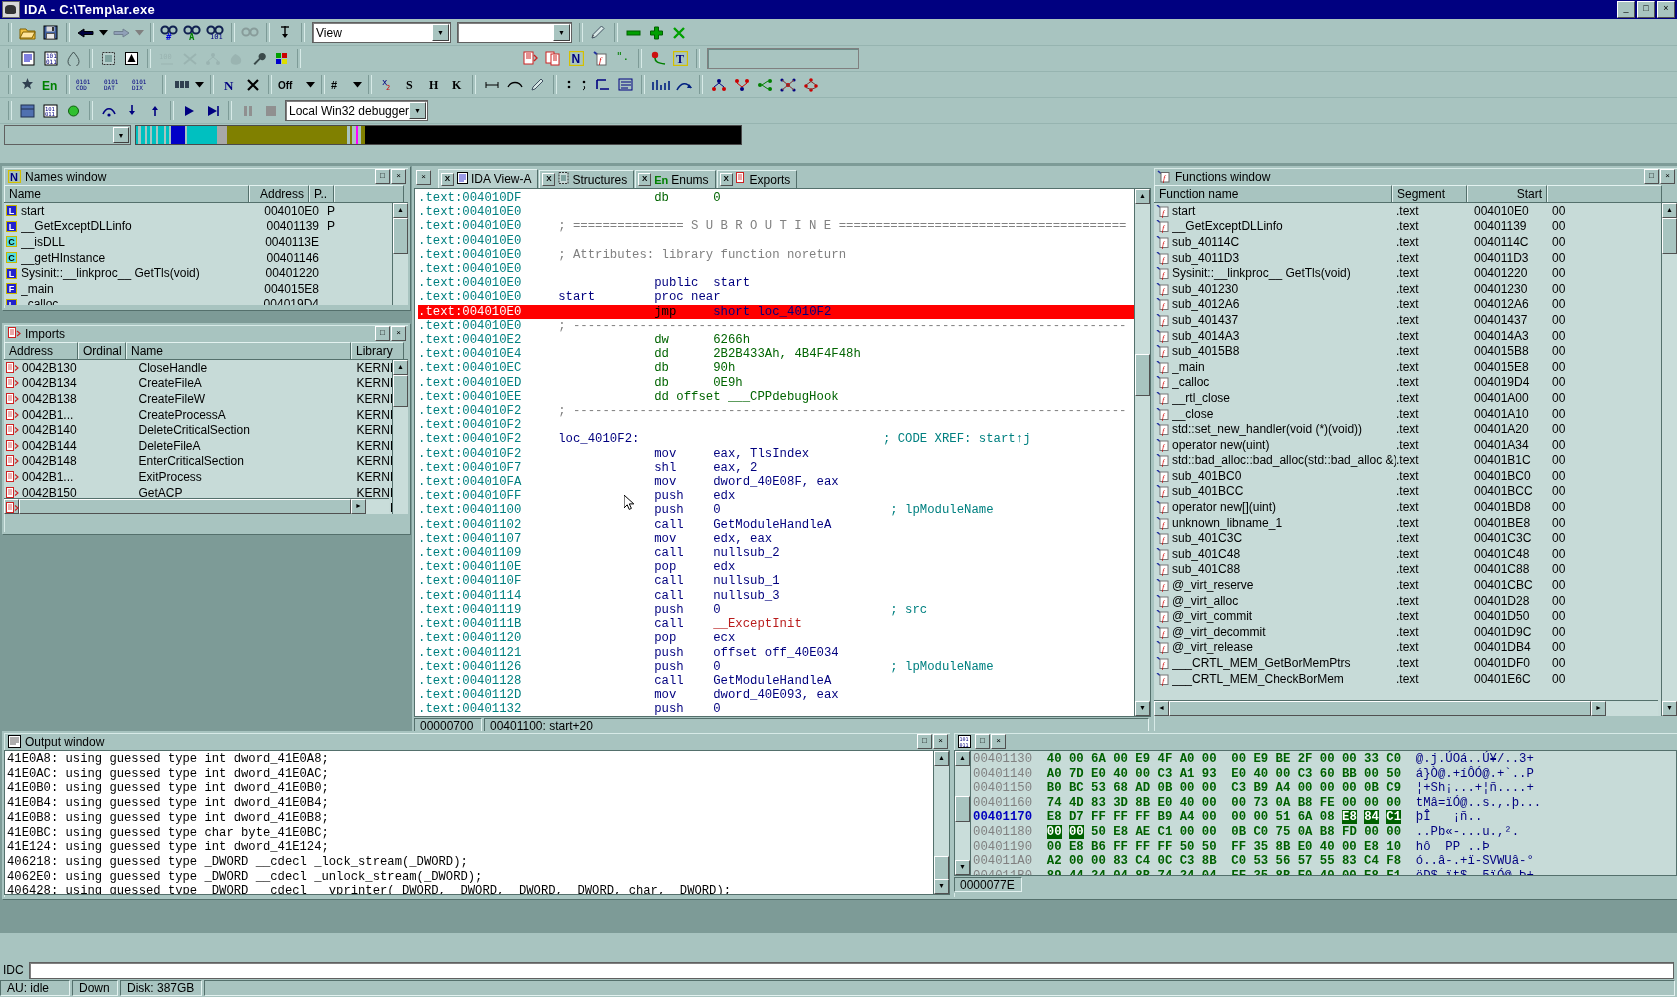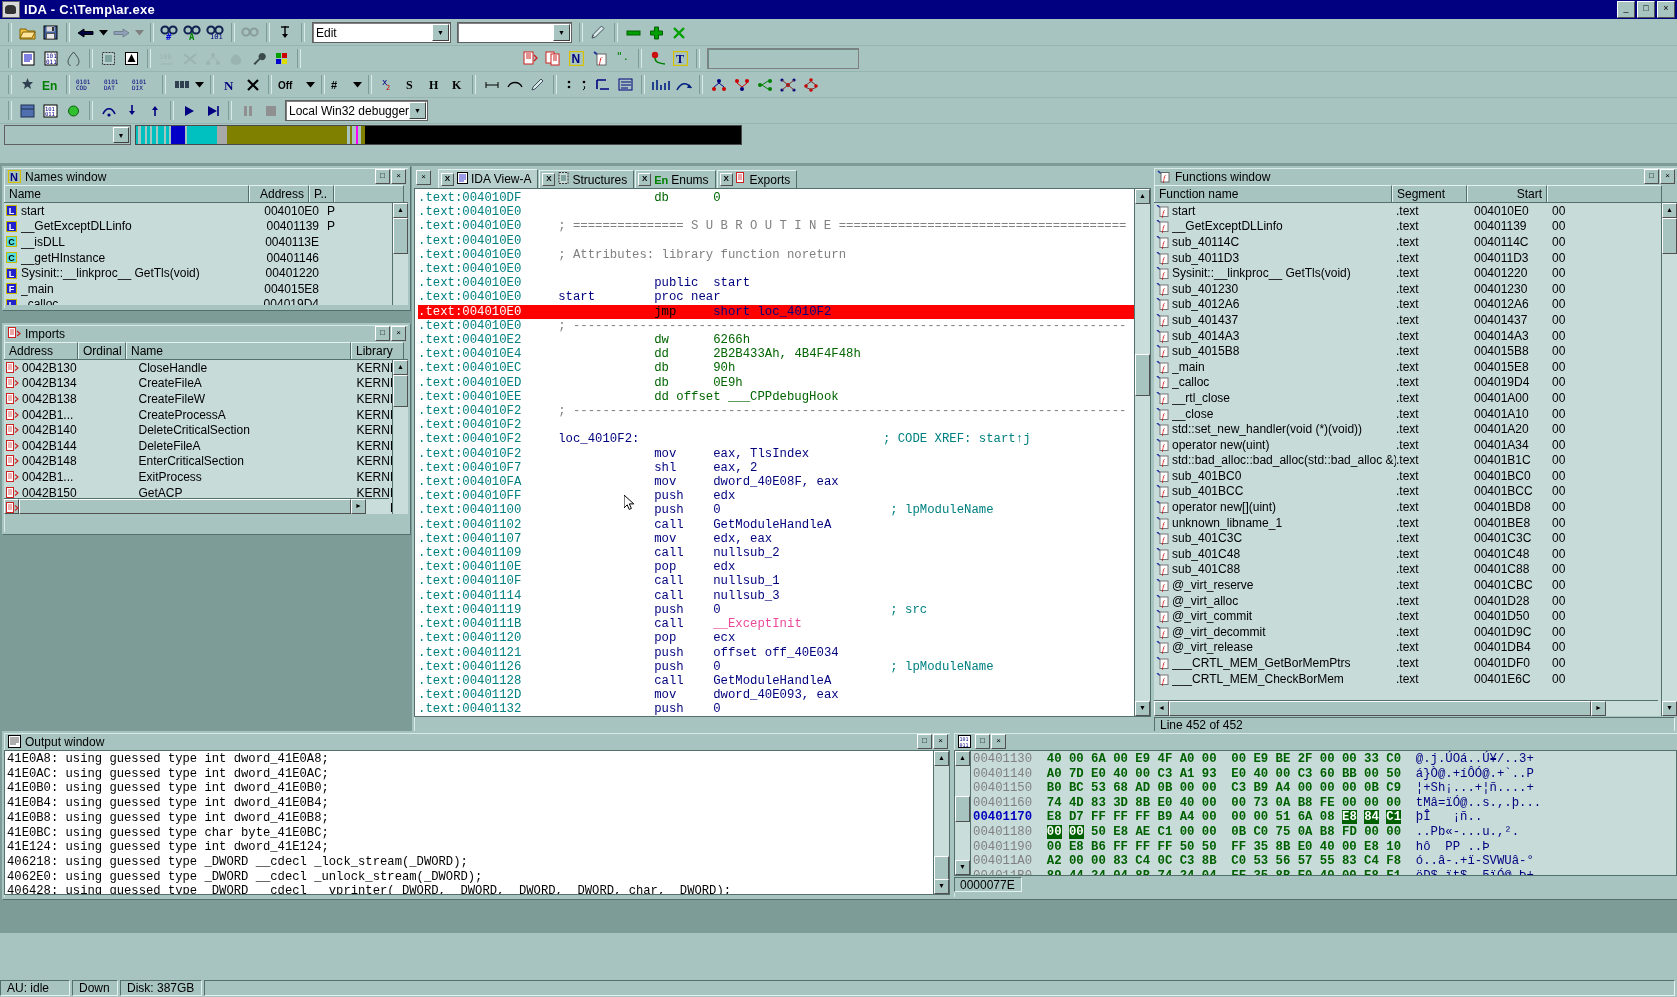--- a/index.html
+++ b/index.html
@@ -97,21 +97,21 @@
   
   .dis{font-family:"Liberation Mono","DejaVu Sans Mono",monospace;font-size:12.3px;
     background:#ffffff;line-height:14.2px;white-space:pre;}
   .dis .addr{color:#008080;}
   .dis .hl{background:#ff0000;}
   .dis .hl .addr{color:#ffffff;}
   .c-navy{color:#00007f;}
   .c-dgreen{color:#006400;}
   .c-teal{color:#008080;}
   .c-gray{color:#808080;}
-  .c-purple{color:#ec4899;text-align:right;}
+  .c-purple{color:#b91c1c;text-align:right;}
 
   
   .tabs{display:flex;align-items:flex-end;height:18px;padding-left:3px;}
   .tab{display:flex;align-items:center;height:17px;padding:0 6px 0 2px;
     background:#a8c4c0;border:1px solid #e3f2f0;border-right-color:#54706c;border-bottom:none;
     font-size:12px;margin-right:1px;}
   .tab.active{background:#b8d0cd;height:18px;}
   .tabx{width:11px;height:11px;border:1px solid #fff;border-right-color:#505050;border-bottom-color:#505050;
     background:#a8c4c0;font-size:8px;line-height:9px;text-align:center;margin-right:3px;font-weight:bold;}
 
@@ -230,21 +230,21 @@
       <div class="sep"></div>
       <div class="tbtn">
         <svg width="13" height="15">
             <path d="M6 1v11" stroke="#000" stroke-width="1.4" fill="none"></path>
             <path d="M2 2h8" stroke="#000" stroke-width="1.4"></path>
             <path d="M3 9l3 4 3-4z" fill="#000"></path>
           </svg>
       </div>
       <div class="sep"></div>
       <div class="combo" style="width:134px">
-        <span>Edit</span>
+        <span>View</span>
         <span class="arrow">▼</span>
       </div>
       <div class="combo" style="width:110px">
         <span></span>
         <span class="arrow">▼</span>
       </div>
       <div class="sep"></div>
       <div class="tbtn">
         <svg width="17" height="15">
             <path d="M2 13l1-3.5 8.5-8.5 2.5 2.5-8.5 8.5z" fill="#d8e8e6" stroke="#405060"></path>
@@ -953,20 +953,24 @@
         </div>
       </div>
       <div style="position:relative;height:527px;background:#fff;border:1px solid #54706c;overflow:hidden">
         <div class="dis" id="dis-body" style="position:absolute;left:0;top:0;right:16px;padding:2px 0 0 3px;"><div><span class="addr">.text:004010DF     </span><span>             </span><span class="c-dgreen">db      </span><span class="c-dgreen">0</span></div><div><span class="addr">.text:004010E0     </span></div><div><span class="addr">.text:004010E0     </span><span class="c-gray">; =============== S U B R O U T I N E =======================================</span></div><div><span class="addr">.text:004010E0     </span></div><div><span class="addr">.text:004010E0     </span><span class="c-gray">; Attributes: library function noreturn</span></div><div><span class="addr">.text:004010E0     </span></div><div><span class="addr">.text:004010E0     </span><span class="c-navy">             </span><span class="c-navy">public  </span><span class="c-navy">start</span></div><div><span class="addr">.text:004010E0     </span><span class="c-navy">start        </span><span class="c-navy">proc near</span><span class="c-navy"></span></div><div class="hl"><span class="addr">.text:004010E0     </span><span>             </span><span class="">jmp     </span><span class="c-navy">short loc_4010F2</span></div><div><span class="addr">.text:004010E0     </span><span class="c-gray">; ---------------------------------------------------------------------------</span></div><div><span class="addr">.text:004010E2     </span><span>             </span><span class="c-dgreen">dw      </span><span class="c-dgreen">6266h</span></div><div><span class="addr">.text:004010E4     </span><span>             </span><span class="c-dgreen">dd      </span><span class="c-dgreen">2B2B433Ah, 4B4F4F48h</span></div><div><span class="addr">.text:004010EC     </span><span>             </span><span class="c-dgreen">db      </span><span class="c-dgreen">90h</span></div><div><span class="addr">.text:004010ED     </span><span>             </span><span class="c-dgreen">db      </span><span class="c-dgreen">0E9h</span></div><div><span class="addr">.text:004010EE     </span><span>             </span><span class="c-dgreen">dd </span><span class="c-dgreen">offset ___CPPdebugHook</span></div><div><span class="addr">.text:004010F2     </span><span class="c-gray">; ---------------------------------------------------------------------------</span></div><div><span class="addr">.text:004010F2     </span></div><div><span class="addr">.text:004010F2     </span><span class="c-navy">loc_4010F2:                                 </span><span class="c-teal">; CODE XREF: start↑j</span></div><div><span class="addr">.text:004010F2     </span><span>             </span><span class="c-navy">mov     </span><span class="c-navy">eax, TlsIndex</span></div><div><span class="addr">.text:004010F7     </span><span>             </span><span class="c-navy">shl     </span><span class="c-navy">eax, 2</span></div><div><span class="addr">.text:004010FA     </span><span>             </span><span class="c-navy">mov     </span><span class="c-navy">dword_40E08F, eax</span></div><div><span class="addr">.text:004010FF     </span><span>             </span><span class="c-navy">push    </span><span class="c-navy">edx</span></div><div><span class="addr">.text:00401100     </span><span>             </span><span class="c-navy">push    </span><span class="c-navy">0                       </span><span class="c-teal">; lpModuleName</span></div><div><span class="addr">.text:00401102     </span><span>             </span><span class="c-navy">call    </span><span class="c-navy">GetModuleHandleA</span></div><div><span class="addr">.text:00401107     </span><span>             </span><span class="c-navy">mov     </span><span class="c-navy">edx, eax</span></div><div><span class="addr">.text:00401109     </span><span>             </span><span class="c-navy">call    </span><span class="c-navy">nullsub_2</span></div><div><span class="addr">.text:0040110E     </span><span>             </span><span class="c-navy">pop     </span><span class="c-navy">edx</span></div><div><span class="addr">.text:0040110F     </span><span>             </span><span class="c-navy">call    </span><span class="c-navy">nullsub_1</span></div><div><span class="addr">.text:00401114     </span><span>             </span><span class="c-navy">call    </span><span class="c-navy">nullsub_3</span></div><div><span class="addr">.text:00401119     </span><span>             </span><span class="c-navy">push    </span><span class="c-navy">0                       </span><span class="c-teal">; src</span></div><div><span class="addr">.text:0040111B     </span><span>             </span><span class="c-navy">call    </span><span class="c-purple">__ExceptInit</span></div><div><span class="addr">.text:00401120     </span><span>             </span><span class="c-navy">pop     </span><span class="c-navy">ecx</span></div><div><span class="addr">.text:00401121     </span><span>             </span><span class="c-navy">push    </span><span class="c-navy">offset off_40E034</span></div><div><span class="addr">.text:00401126     </span><span>             </span><span class="c-navy">push    </span><span class="c-navy">0                       </span><span class="c-teal">; lpModuleName</span></div><div><span class="addr">.text:00401128     </span><span>             </span><span class="c-navy">call    </span><span class="c-navy">GetModuleHandleA</span></div><div><span class="addr">.text:0040112D     </span><span>             </span><span class="c-navy">mov     </span><span class="c-navy">dword_40E093, eax</span></div><div><span class="addr">.text:00401132     </span><span>             </span><span class="c-navy">push    </span><span class="c-navy">0</span></div></div>
         <div class="vsb">
           <div class="sb-arrow">▲</div>
           <div class="sb-thumb" style="height:40px;margin-top:150px"></div>
           <div class="sb-arrow" style="position:absolute;bottom:0">▼</div>
         </div>
       </div>
+      <div class="statusline">
+        <div class="cell" style="width:68px">00000700</div>
+        <div class="cell" style="flex:1">00401100: start+20</div>
+      </div>
     </div>
 
     <div class="win" style="left:1152px;top:3px;width:523px;height:568px;">
       <div class="win-cap">
         <span class="cap-ico">
           <svg width="14" height="13">
               <path d="M1 1l3 2.5" stroke="#2030a0" stroke-width="1.6"></path>
               <rect x="4" y="2.5" width="8" height="9.5" fill="#fff" stroke="#666"></rect>
               <text x="6" y="11" font-size="8" font-style="italic" fill="#cc0000" font-family="serif">f</text>
             </svg>
@@ -1331,23 +1335,20 @@
                 <path d="M1 0l3 2.5" stroke="#2030a0" stroke-width="1.5"></path>
                 <rect x="4" y="2" width="8" height="9.5" fill="#fff" stroke="#777"></rect>
                 <text x="6" y="10.5" font-size="8" font-style="italic" fill="#cc0000" font-family="serif">f</text>
               </svg></span>
             <span style="width:224px;overflow:hidden">___CRTL_MEM_CheckBorMem</span>
             <span style="width:78px">.text</span>
             <span style="width:78px">00401E6C</span>
             <span style="width:30px">00</span>
           </div>
         </div>
-      <div class="statusline">
-        <div class="cell" style="flex:1">Line 452 of 452</div>
-      </div>
     </div>
 
     <div class="win" style="left:2px;top:568px;width:946px;height:164px;">
       <div class="win-cap">
         <span class="cap-ico">
           <svg width="13" height="13">
               <rect x="0.5" y="0.5" width="12" height="12" fill="#fff" stroke="#000"></rect>
               <path d="M2 3h9M2 5h9M2 7h9M2 9h6" stroke="#333" stroke-width=".8"></path>
             </svg>
         </span>
@@ -1388,20 +1389,24 @@
           <div class="sb-thumb" style="height:24px;margin-top:30px"></div>
           <div class="sb-arrow" style="position:absolute;bottom:0">▼</div>
         </div>
       </div>
       <div class="statusline">
         <div class="cell" style="width:68px">0000077E</div>
       </div>
     </div>
   </div>
 
+  <div class="idcrow">
+    <div class="idclabel">IDC</div>
+    <div class="idcinput"></div>
+  </div>
 
   <div class="appstatus">
     <div class="cell" style="width:70px">AU: idle</div>
     <div class="cell" style="width:46px">Down</div>
     <div class="cell" style="width:82px">Disk: 387GB</div>
     <div class="cell" style="flex:1"></div>
   </div>
 
   <div class="cursor" style="left:624px;top:495px">
     <svg width="11" height="17">

